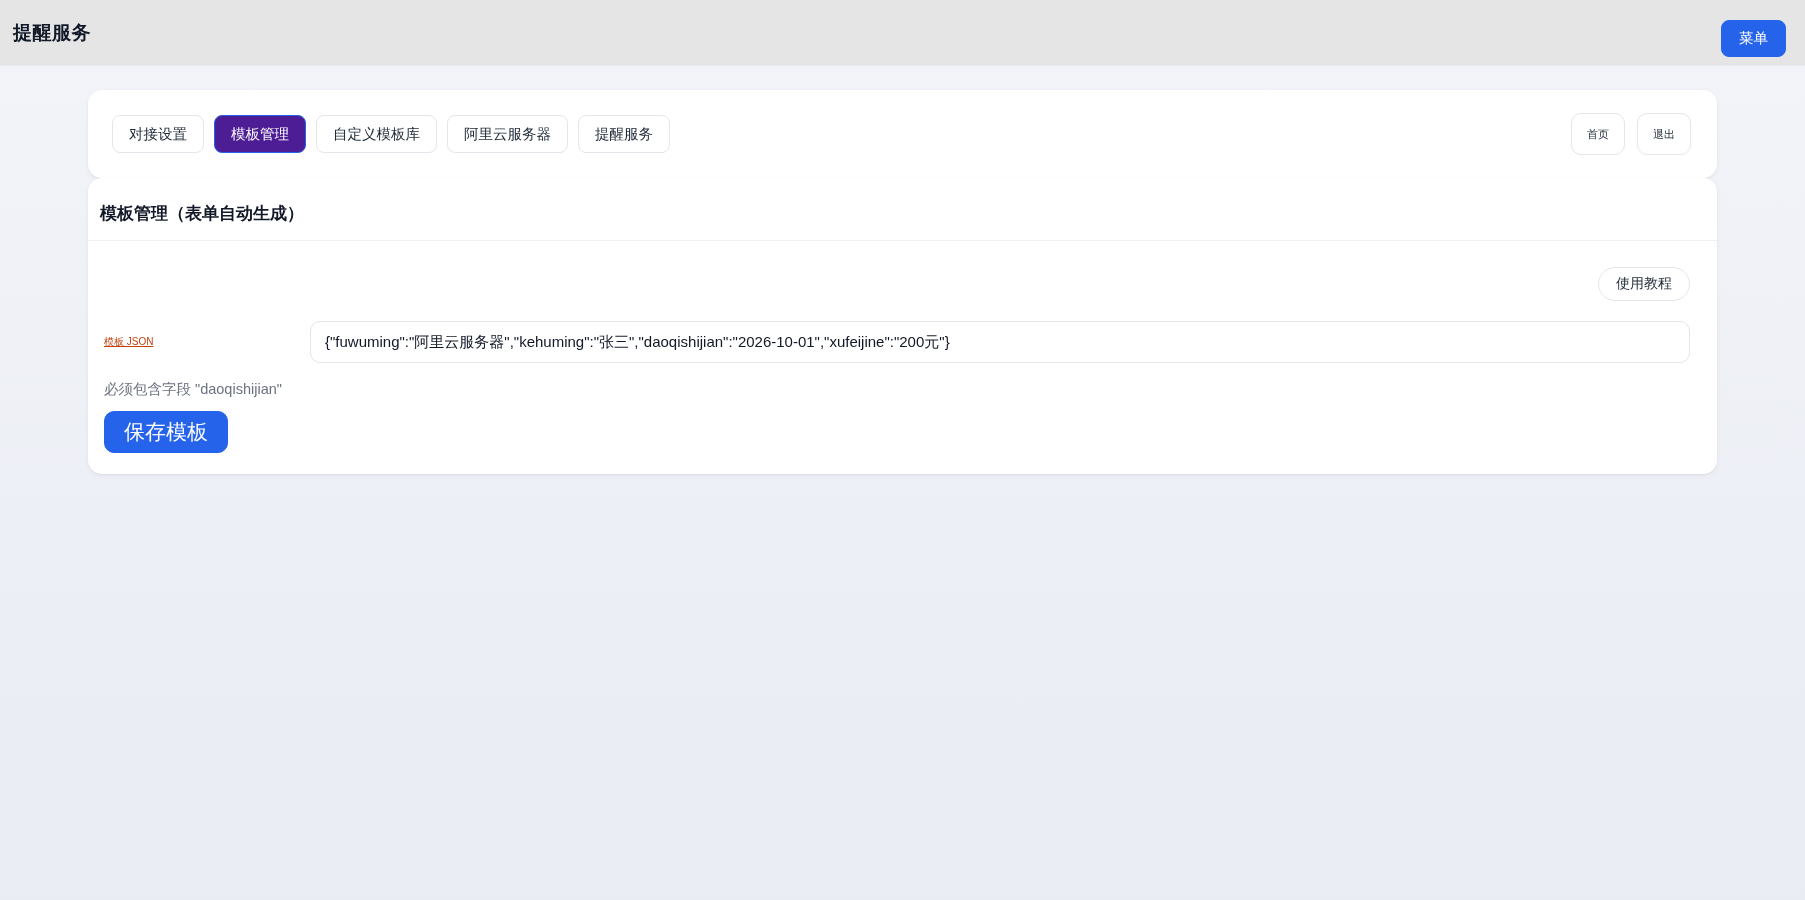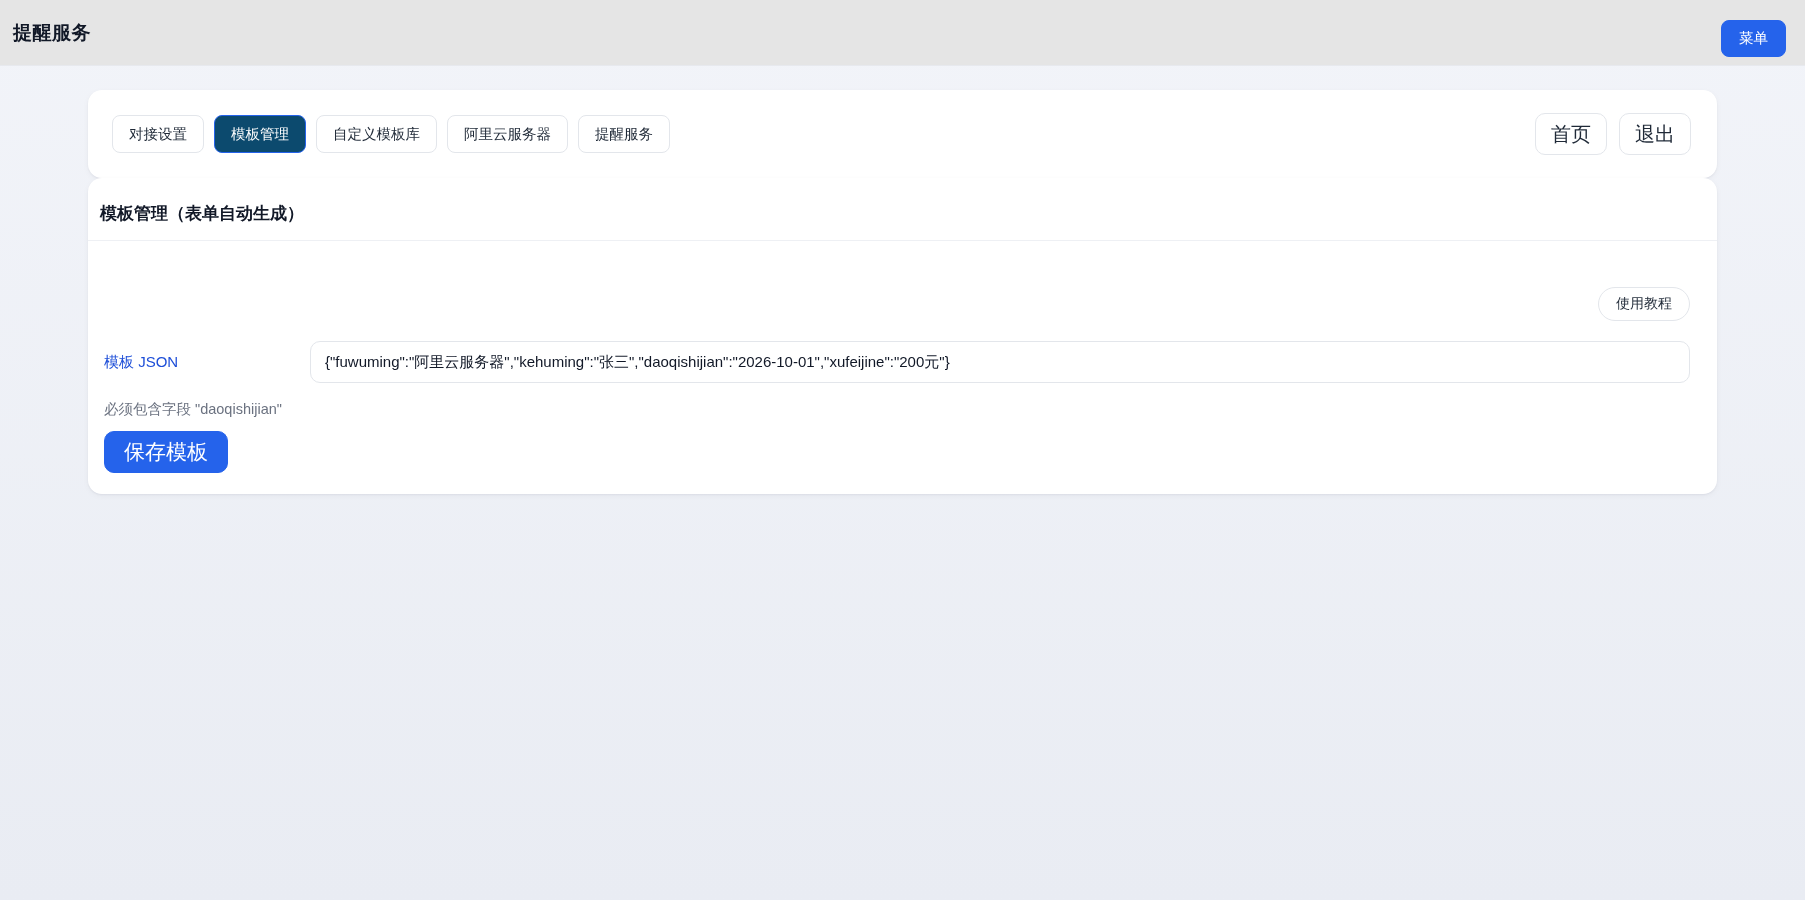--- a/index.html
+++ b/index.html
@@ -48,42 +48,43 @@
   
   .tabbar-card {
     height: 88px;
     display: flex;
     align-items: center;
     justify-content: space-between;
     padding: 0 26px 0 24px;
   }
   .tab-group { display: flex; align-items: center; gap: 10px; }
   .tab-btn { height: 38px; padding: 0 16px; font-size: 14.5px; border-radius: 8px; }
-  .tab-btn.active { background: #0c4a6e; border-color: #2563eb; color: #ffffff; }
+  .tab-btn.active { background: #4c1d95; border-color: #2563eb; color: #ffffff; }
   .nav-group { display: flex; align-items: center; gap: 12px; }
-  .nav-btn { height: 42px; padding: 0 15px; font-size: 20px; border-radius: 10px; }
+  .nav-btn { height: 42px; padding: 0 15px; font-size: 11px; border-radius: 10px; }
 
   
   .hint-card { padding: 20px 24px 22px 24px; margin-bottom: 12px; }
   .hint-line { font-size: 14.5px; color: #6b7280; line-height: 28px; }
 
   
   .content-card { min-height: 293px; padding-bottom: 21px; }
   .section-head { padding: 24px 16px 15px 12px; border-bottom: 1px solid #eef0f4; }
   .section-title { font-size: 17px; font-weight: 700; color: #111827; }
   .section-body { padding: 26px 27px 0 16px; }
   .tutorial-row { display: flex; justify-content: flex-end; margin-bottom: 20px; }
-  .tutorial-btn { height: 34px; padding: 0 17px; font-size: 14px; border-radius: 17px; color: #1f2937; margin-top: 20px; }
+  .tutorial-btn { height: 34px; padding: 0 17px; font-size: 14px; border-radius: 17px; color: #1f2937; }
 
   .form-row { display: flex; align-items: center; }
   .form-label {
     width: 206px;
     flex: 0 0 206px;
-    font-size: 15px;
-    color: #1d4ed8;
+    font-size: 10px;
+    color: #c2410c;
+    text-decoration: underline;
   }
   .text-input {
     flex: 1;
     height: 42px;
     border: 1px solid #e3e6eb;
     border-radius: 10px;
     padding: 0 14px;
     font-size: 15px;
     color: #111827;
     font-family: inherit;

